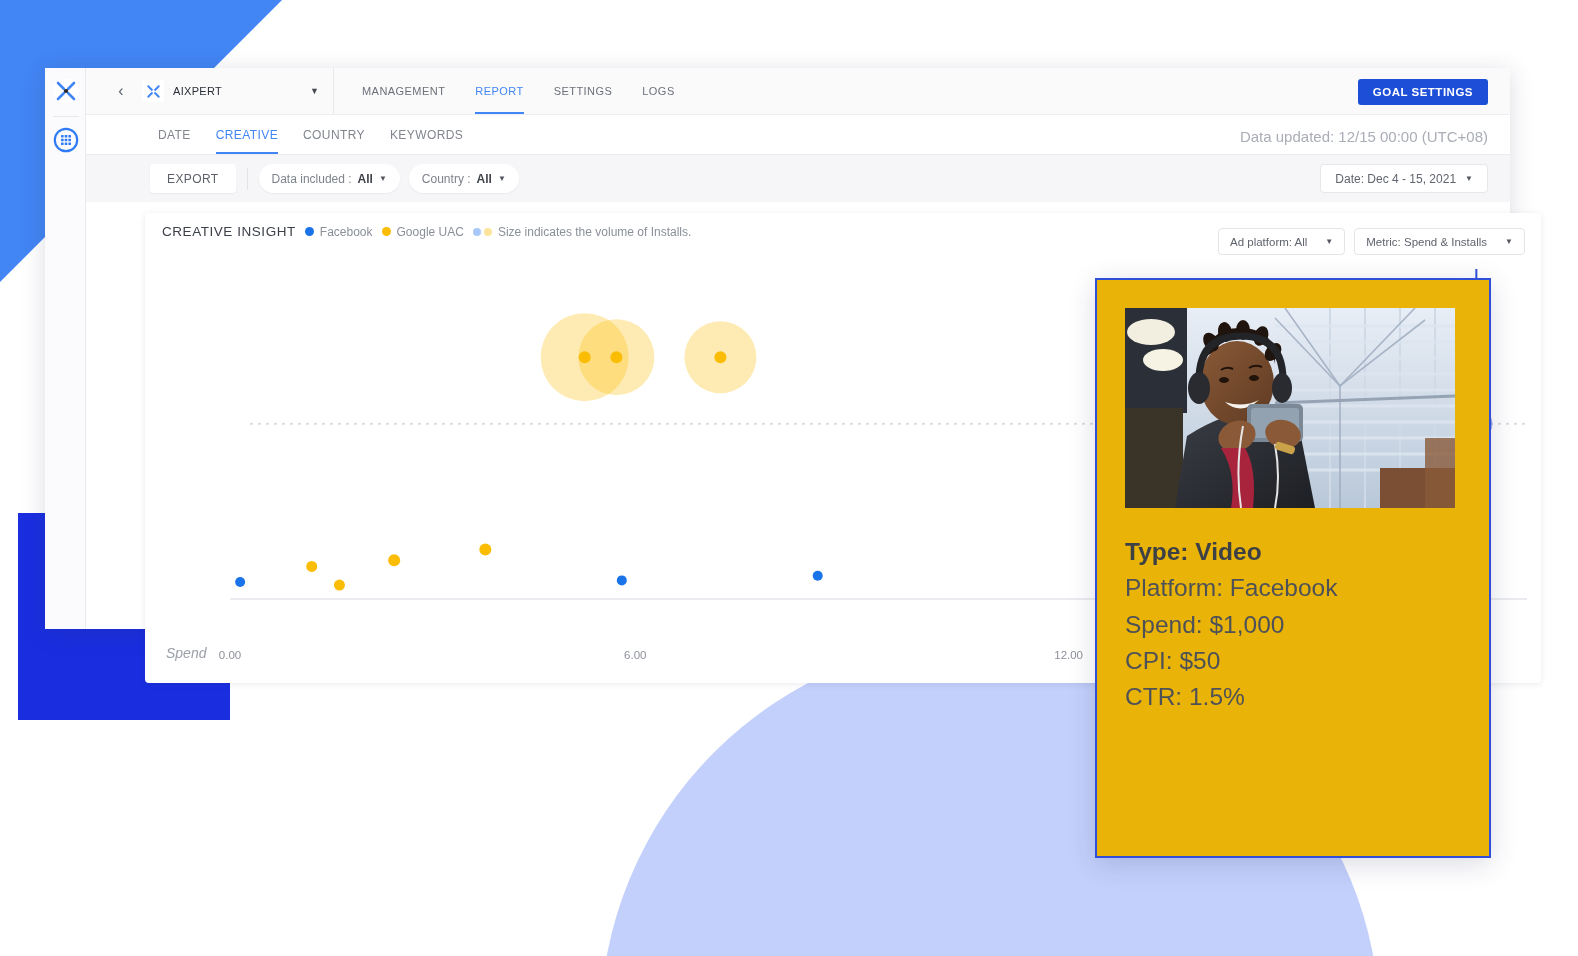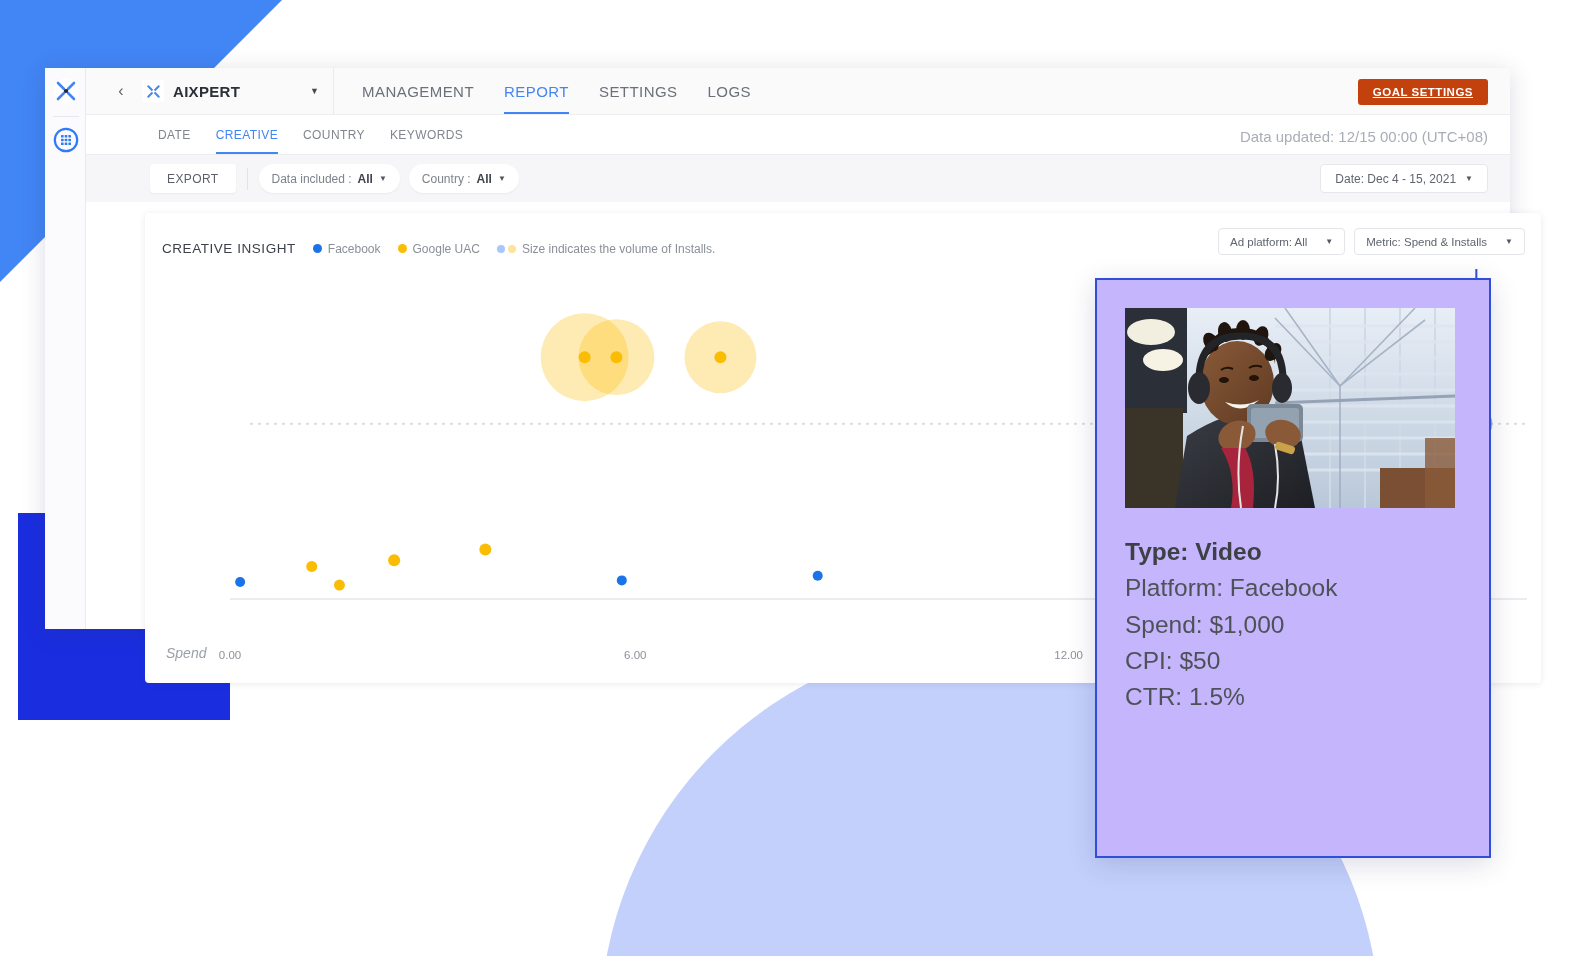--- a/index.html
+++ b/index.html
@@ -61,36 +61,36 @@
   }
   .proj {
     display: flex; align-items: center; gap: 9px;
     height: 46px; padding: 0 0 0 6px; min-width: 198px;
     border-right: 1px solid #e8eaed;
   }
   .proj-badge {
     width: 22px; height: 22px; background: #fff; border-radius: 3px;
     display: flex; align-items: center; justify-content: center;
   }
-  .proj-name { font-size: 15px; font-weight: bold; color: #2b2f38; letter-spacing: .3px; }
+  .proj-name { font-size: 11px; font-weight: normal; color: #2b2f38; letter-spacing: .3px; }
   .proj-caret { margin-left: auto; margin-right: 14px; color: #45494f; font-size: 9px; }
   .mainnav { display: flex; align-items: center; height: 46px; margin-left: 28px; gap: 30px; }
   .mainnav .nv {
-    font-size: 15px; letter-spacing: .45px; color: #6b7079; height: 46px;
+    font-size: 11px; letter-spacing: .45px; color: #6b7079; height: 46px;
     display: flex; align-items: center; cursor: pointer; position: relative;
   }
   .mainnav .nv.active { color: #4285f4; }
   .mainnav .nv.active:after {
     content: ""; position: absolute; left: 0; right: 0; bottom: 0; height: 2px; background: #4285f4;
   }
   .goal-btn {
     position: absolute; right: 22px; top: 11px; height: 26px; padding: 0 15px;
-    background: #c2410c; color: #fff; border: none; border-radius: 3px;
+    background: #1d4ed8; color: #fff; border: none; border-radius: 3px;
     font-size: 11.5px; font-weight: bold; letter-spacing: .5px;
-    font-family: "Liberation Sans", sans-serif; cursor: pointer; text-decoration: underline;
+    font-family: "Liberation Sans", sans-serif; cursor: pointer;
   }
 
   
   .subnav {
     position: absolute; left: 41px; top: 47px; right: 0; height: 40px;
     background: #fff; border-bottom: 1px solid #ececf0;
     display: flex; align-items: center;
   }
   .subnav .sv {
     font-size: 12px; letter-spacing: .4px; color: #80858e; height: 39px;
@@ -136,21 +136,21 @@
   }
   .date-pill .cd { font-size: 8px; color: #53575e; }
 
   
   .card {
     position: absolute; left: 100px; top: 145px;
     width: 1396px; height: 470px;
     background: #fff; border-radius: 4px;
     box-shadow: 0 1px 6px rgba(30,40,70,.10);
   }
-  .card-head { position: absolute; left: 17px; top: 28px; display: flex; align-items: center; gap: 17px; }
+  .card-head { position: absolute; left: 17px; top: 11px; display: flex; align-items: center; gap: 9px; }
   .card-title { font-size: 13.5px; color: #3c4049; letter-spacing: .55px; }
   .leg { display: flex; align-items: center; gap: 6px; font-size: 12px; color: #8a8f98; }
   .dot { width: 9px; height: 9px; border-radius: 50%; }
   .dot.fb { background: #1a73e8; }
   .dot.uac { background: #fbbc04; }
   .dot.sz1 { background: #a8c7fa; width: 8px; height: 8px; }
   .dot.sz2 { background: #fde49a; width: 8px; height: 8px; }
   .leg .pairdots { display: flex; gap: 3px; align-items: center; }
 
   .card-controls { position: absolute; right: 16px; top: 15px; display: flex; gap: 9px; }
@@ -169,21 +169,21 @@
     font-size: 14px; font-style: italic; color: #9ba0a8;
   }
   .xtick {
     position: absolute; bottom: 6px; font-size: 11.5px; color: #8d9199;
     transform: translateX(-50%); white-space: nowrap;
   }
 
   
   .tip {
     position: absolute; left: 1095px; top: 278px; width: 396px; height: 580px;
-    background: #c4b5fd; border: 2px solid #2f4fd8;
+    background: #eab308; border: 2px solid #2f4fd8;
     box-shadow: 0 6px 26px rgba(30,40,90,.16);
   }
   .tip-img {
     position: absolute; left: 28px; top: 28px; width: 330px; height: 200px;
     overflow: hidden; background: #2d3440;
   }
   .tip-body { position: absolute; left: 28px; top: 254px; right: 22px; }
   .tip-line {
     font-size: 24.5px; color: #4e5257; line-height: 1.48; white-space: nowrap;
   }

